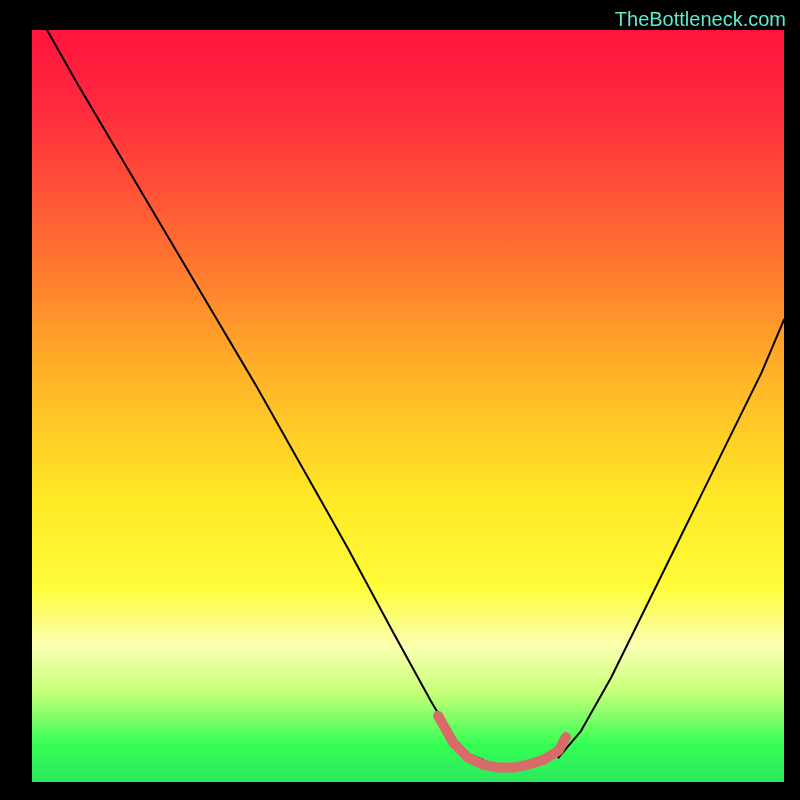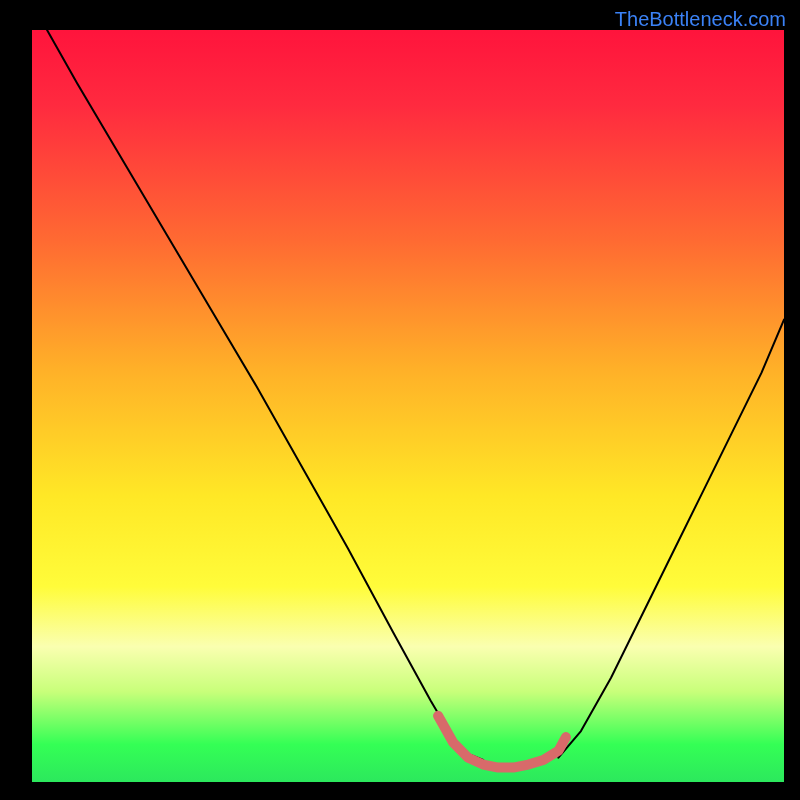--- a/index.html
+++ b/index.html
@@ -1,17 +1,17 @@
 <!DOCTYPE html>
 <html><head>
 <meta charset="utf-8">
 <style>
 *{margin:0;padding:0;box-sizing:border-box}
 body{width:800px;height:800px;background:#000;position:relative;font-family:Arial,Helvetica,sans-serif;overflow:hidden}
-.watermark{position:absolute;top:8px;right:14px;color:#3b82f6;font-size:20px;font-weight:500;z-index:10}
+.watermark{position:absolute;top:8px;right:14px;color:#5eead4;font-size:20px;font-weight:500;z-index:10}
 .plot{position:absolute;left:32px;top:30px;width:752px;height:762px}
 .grad{position:absolute;inset:0}
 svg.curves{position:absolute;inset:0;width:100%;height:100%}
 </style>
 </head>
 <body>
 
 <div class="watermark">TheBottleneck.com</div>
 
 <div class="plot">

